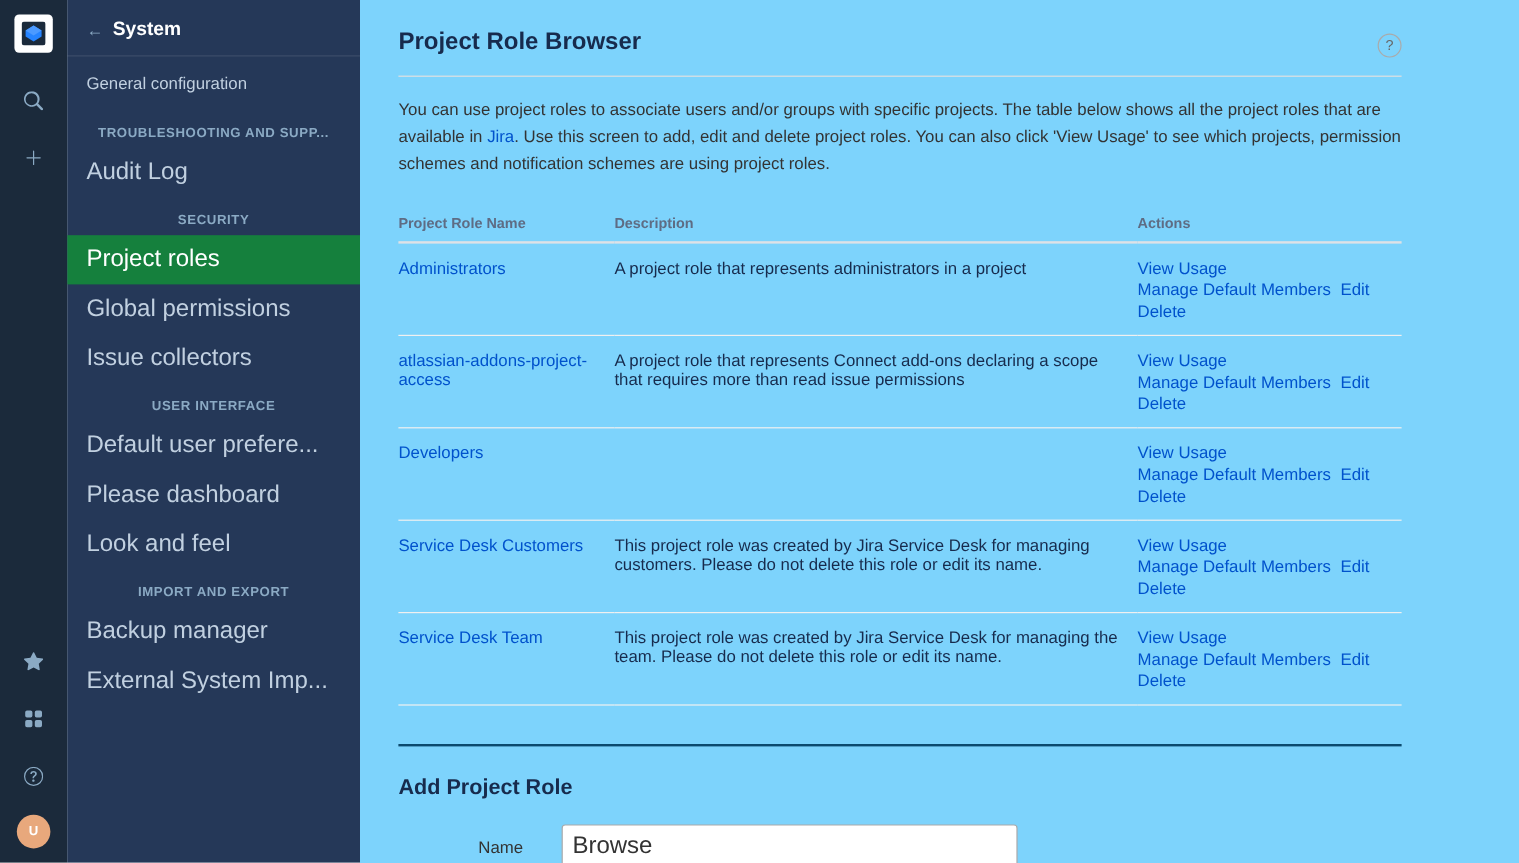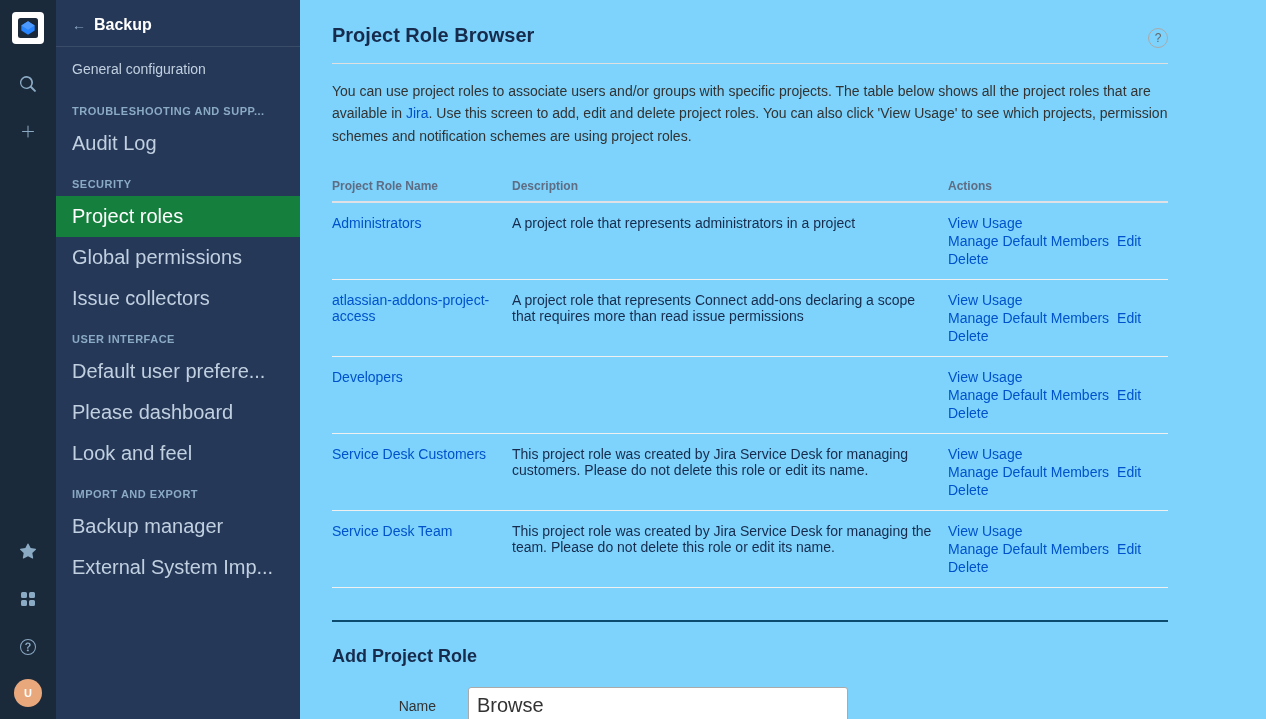--- a/index.html
+++ b/index.html
@@ -63,20 +63,21 @@
     .sidebar-header .title {
       font-size: 16px; font-weight: 600; color: #fff;
     }
     .sidebar-section-label {
       padding: 14px 16px 6px 16px;
       font-size: 11px;
       font-weight: 600;
       color: #8baac4;
       letter-spacing: 0.5px;
       text-transform: uppercase;
+      text-align: center;
     }
     .sidebar-item {
       padding: 9px 16px;
       cursor: pointer;
       color: #c1d0e0;
       font-size: 20px;
       border-radius: 0;
     }
     .sidebar-item.active {
       background: #15803d;
@@ -233,21 +234,21 @@
       <path d="M8 15A7 7 0 1 1 8 1a7 7 0 0 1 0 14zm0 1A8 8 0 1 0 8 0a8 8 0 0 0 0 16z"></path>
       <path d="M5.255 5.786a.237.237 0 0 0 .241.247h.825c.138 0 .248-.113.266-.25.09-.656.54-1.134 1.342-1.134.686 0 1.314.343 1.314 1.168 0 .635-.374.927-.965 1.371-.673.489-1.206 1.06-1.168 1.987l.003.217a.25.25 0 0 0 .25.246h.811a.25.25 0 0 0 .25-.25v-.105c0-.718.273-.927 1.01-1.486.609-.463 1.244-.977 1.244-2.056 0-1.511-1.276-2.241-2.673-2.241-1.267 0-2.655.59-2.75 2.286zm1.557 5.763c0 .533.425.927 1.01.927.609 0 1.028-.394 1.028-.927 0-.552-.42-.94-1.029-.94-.584 0-1.009.388-1.009.94z"></path>
     </svg>
   </div>
   <div class="avatar">U</div>
 </nav>
 
 <aside class="sidebar">
   <div class="sidebar-header">
     <span class="back-btn">←</span>
-    <span class="title">Backup</span>
+    <span class="title">System</span>
   </div>
   <div class="general-config">General configuration</div>
 
   <div class="sidebar-section-label">TROUBLESHOOTING AND SUPP...</div>
   <div class="sidebar-item">Audit Log</div>
 
   <div class="sidebar-section-label">SECURITY</div>
   <div class="sidebar-item active">Project roles</div>
   <div class="sidebar-item">Global permissions</div>
   <div class="sidebar-item">Issue collectors</div>

